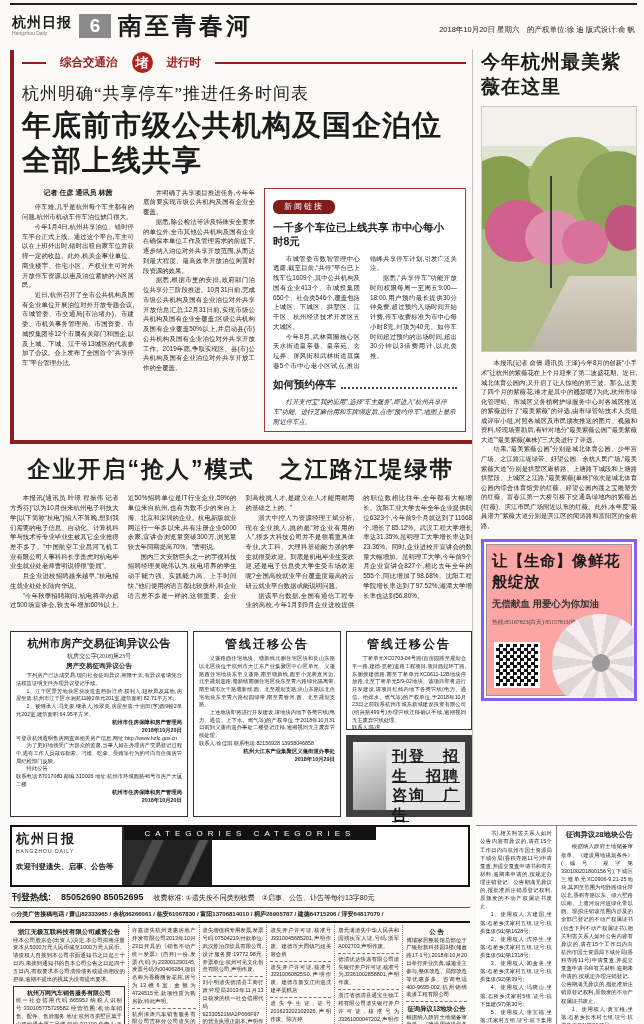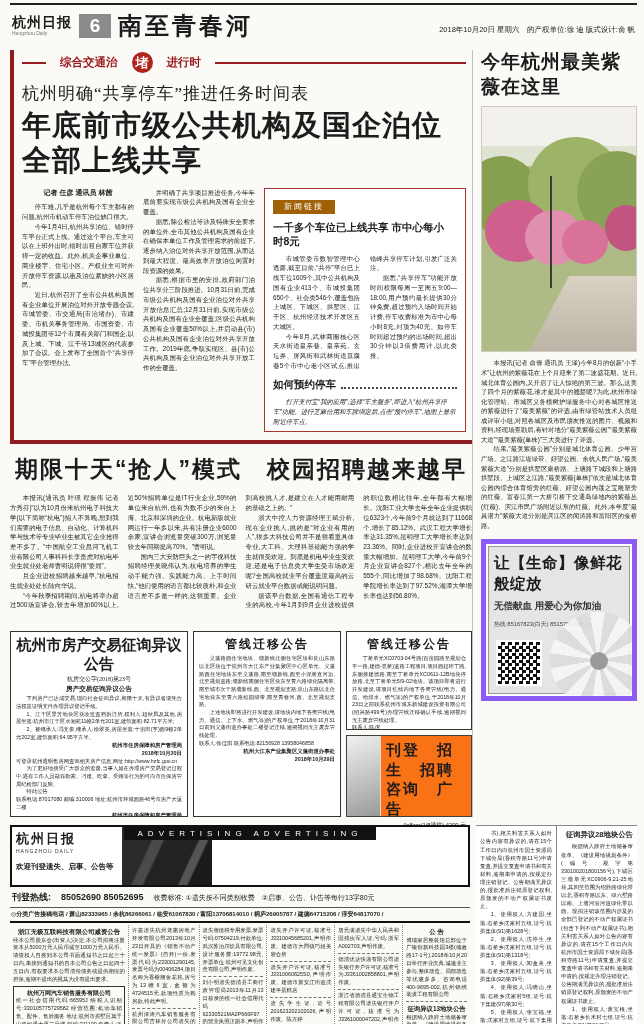--- a/index.html
+++ b/index.html
@@ -33,68 +33,68 @@
                   display:flex; align-items:center; justify-content:center; font-size:13px; font-weight:900; }
   .kicker { font-family:"Liberation Serif", serif; font-size:17px; margin:9px 0 3px; letter-spacing:1px; }
   .headline { font-size:29px; font-weight:900; line-height:1.22; letter-spacing:1px; }
   .lead-body { display:flex; gap:9px; margin-top:9px; }
   .tcol { width:112px; flex:none; }
   .np { font-size:6.4px; line-height:1.52; text-align:justify; color:#222; }
   .np p { text-indent:2em; margin:0; }
   .byline { text-align:center; font-size:7px; font-weight:700; margin-bottom:4px; }
 
   .newslink { flex:1; border:1px solid #a83632; padding:6px 8px 4px; background:#fff; }
-  .nl-tag { display:inline-block; background:#a16207; color:#fff; font-size:8px; padding:1px 11px 2px; letter-spacing:2px; }
+  .nl-tag { display:inline-block; background:#7f1d1d; color:#fff; font-size:8px; padding:1px 11px 2px; letter-spacing:2px;border-radius:6px; }
   .nl-head, .howto-head { display:flex; align-items:flex-end; gap:5px; font-size:10.5px; font-weight:700; margin:7px 0 5px; }
   .dots { flex:1; border-bottom:2px dotted #444; margin-bottom:3px; }
   .nl-body { columns:2; column-gap:10px; }
   .howto-text { font-size:6.4px; line-height:1.6; font-style:italic; text-indent:2em; }
 
   
   .flower-title { font-size:19px; font-weight:900; line-height:1.3; letter-spacing:1px; }
   .photo { width:100%; height:246px; margin:7px 0 6px; position:relative; overflow:hidden;
            background:linear-gradient(#f2f1ec 0 16%, #dfe3d2 16% 24%, #aebb86 24% 100%); border:1px solid #cfcac0; }
   .blob { position:absolute; border-radius:50%; }
   .photo-path { position:absolute; bottom:-8px; right:-22px; width:72%; height:34%;
                 background:linear-gradient(#d9d2c4, #b9b2a4); transform:skewX(-28deg); }
   .lamp { position:absolute; left:44%; top:28%; width:2px; height:46%; background:#3c3c34; }
   .flower-body { font-size:6.3px; }
 
   
-  .blood { margin-top:8px; border:5px solid #8b5cf6; box-shadow: inset 0 0 0 2px #fff, inset 0 0 0 3px #999;
-           padding:9px 8px 6px; position:relative; height:162px; overflow:hidden; background:#e5e5e5; }
+  .blood { margin-top:8px; border:3px solid #8b5cf6; box-shadow: inset 0 0 0 2px #fff, inset 0 0 0 3px #999;
+           padding:9px 8px 6px; position:relative; height:162px; overflow:hidden; background:#fca5a5;font-family:Liberation Serif, serif; }
   .blood-big { font-size:15.5px; font-weight:900; letter-spacing:0.5px; }
   .blood-sub { font-size:9.5px; font-weight:700; color:#333; margin-top:5px; }
   .blood-hot { font-size:5.8px; color:#444; margin-top:7px; }
   .qr { position:absolute; left:10px; bottom:10px; width:46px; height:46px; border:2px solid #fff;
         background:repeating-conic-gradient(#111 0 25%, #fff 0 50%) 0 0/7px 7px; }
   .flower-graphic { position:absolute; right:-14px; bottom:-12px; width:96px; height:96px; border-radius:50%;
         background:repeating-conic-gradient(from 8deg, #dcdcdc 0 18deg, #f6f6f6 18deg 36deg); opacity:.9; }
   .flower-core { position:absolute; right:24px; bottom:26px; width:18px; height:18px; border-radius:50%; background:#9a9a9a; }
 
   
   .recruit { margin-top:10px; }
   .recruit-head { text-align:center; font-size:23px; font-weight:900; letter-spacing:2px; margin:2px 0 8px; }
   .recruit-cols { columns:4; column-gap:9px; height:128px; overflow:hidden; }
 
   
   .notice-row { display:flex; gap:5px; margin-top:10px; height:186px; }
   .nbox { border:1px solid #333; padding:4px 5px; overflow:hidden; background:#fff; }
   .housing { width:178px; }
-  .housing-title { font-size:15px; font-weight:900; text-align:center; }
+  .housing-title { font-size:11px; font-weight:900; text-align:center; }
   .doc-no { text-align:center; font-size:6px; font-family:"Liberation Serif", serif; margin:1px 0; }
   .h-sub { text-align:center; font-size:6.6px; font-weight:700; margin-bottom:1px; }
   .small-np { font-size:5.3px; line-height:1.45; text-align:justify; }
   .small-np p { text-indent:2em; margin:0; }
   .sign-line { text-align:right; font-size:5.4px; font-weight:700; line-height:1.5; }
   .pipe1 { width:148px; }
   .pipe-title { font-size:12px; font-weight:900; text-align:center; letter-spacing:2px; margin-bottom:2px; }
   .pipe-stack { flex:1; display:flex; flex-direction:column; gap:5px; }
   .pipe2 { flex:1; }
-  .adv { height:82px; border:1px solid #404040; display:flex; background:#f97316; }
+  .adv { height:82px; border:7px solid #404040; display:flex; background:#e5e5e5;text-decoration:underline; }
   .adv-photo { width:34px; background:linear-gradient(160deg,#f0f0f0,#b5b5b5 70%,#9a9a9a); border-right:1px solid #ddd; }
   .adv-main { flex:1; padding:4px 5px 2px; display:flex; flex-direction:column; }
   .adv-words { font-size:15px; font-weight:900; letter-spacing:2px; line-height:1.3; }
   .adv-prices { font-size:5.8px; text-align:right; margin-top:3px; line-height:1.6; }
   .adv-contact { font-size:6.4px; font-weight:700; text-align:right; margin-top:2px; }
   .adv-note { font-size:5.2px; text-align:right; color:#444; }
 
   
   .bottom { display:flex; gap:6px; margin-top:8px; height:288px; }
   .cz { width:460px; border-bottom:3px solid #111; display:flex; flex-direction:column; }
@@ -189,21 +189,21 @@
             <div class="howto-head">
               <span>如何预约停车</span>
               <span class="dots"></span>
             </div>
             <div class="howto-text">打开支付宝“我的应用”,选择“车主服务”,即进入“杭州共享停车”功能。进行芝麻信用和车牌绑定后,点击“预约停车”,地图上显示附近停车点。</div>
           </aside>
         </div>
       </section>
 
       <section class="recruit">
-        <h2 class="recruit-head">期限十天“抢人”模式　校园招聘越来越早</h2>
+        <h2 class="recruit-head">企业开启“抢人”模式　之江路江堤绿带</h2>
         <div class="recruit-cols np">
 
         <p>本报讯(通讯员 叶璟 程振伟 记者 方秀芬)“以为10月份来杭州电子科技大学(以下简称“杭电”)招人不算晚,想到我们需要的电子信息、自动化、计算机科学与技术等专业毕业生被其它企业抢得差不多了。”中国航空工业昌河飞机工业有限公司人事科科长李贵虎对杭电毕业生就业处老师曹明说得很“委屈”。</p>
             <p>且企业进校招聘越来越早,“杭电招生就业处处长陆向华说。</p>
             <p>“今年秋季招聘期间,杭电将举办超过500场宣讲会,较去年增加60%以上,近50%招聘单位是IT行业企业,59%的单位来自杭州,也有为数不少的来自上海、北京和深圳的企业。杭电新版就业网运行一年多以来,共有注册企业6000余家,宣讲会浏览量突破300万,浏览量较去年同期提高70%。”曹明说。</p>
             <p>国内三大安防巨头之一的宇视科技招聘经理吴晓伟认为,杭电培养的学生动手能力强、实践能力高、上手时间快,“他们使用的语言都比较质朴,和企业语言差不多是一样的,这很重要。企业到高校挑人才,是建立在人才能用耐用的基础之上的。”</p>
             <p>浙大中控人力资源经理王斌分析,现在企业挑人,挑的是“对企业有用的人”,很多大科技公司并不是很看重具体专业,大工科、大理科基础能力强的学生就很受欢迎。到底是机电毕业生受欢迎,还是电子信息类大学生受市场欢迎呢?全国高校就业平台覆盖度最高的云研云就业平台数据或能说明问题。</p>
             <p>据该平台数据,全国有通信工程专业的高校,今年1月到9月企业进校提供的职位数相比往年,全年都有大幅增长。沈阳工业大学去年全年企业提供职位6323个,今年前9个月就达到了11668个,增长了85.12%。武汉工程大学增长率达31.35%,昆明理工大学增长率达到23.36%。同时,企业进校开宣讲会的数量大幅增加。昆明理工大学,今年前9个月企业宣讲会827个,相比去年全年的555个,同比增加了98.68%。沈阳工程学院增长率达到了97.52%,湘潭大学增长率也达到56.80%。</p>
           </div>
       </section>
@@ -306,21 +306,21 @@
   </div>
 
   <div class="bottom">
     <div class="cz">
       <div class="banner">
         <div class="b-left">
           <div class="b-logo-cn">杭州日报</div>
           <div class="b-logo-en">HANGZHOU DAILY</div>
           <div class="b-welcome">欢迎刊登遗失、启事、公告等</div>
         </div>
-        <div class="b-en-bar">ADVERTISING ADVERTISING</div>
+        <div class="b-en-bar">CATEGORIES CATEGORIES</div>
         <div class="b-kb"></div>
       </div>
       <div class="fee-row">
         <span class="fee-hot">刊登热线:</span>
         <span class="fee-hot">85052690 85052695</span>
         <span>收费标准: ①遗失按不同类别收费　②启事、公告、讣告等每行13字80元</span>
       </div>
       <div class="branches">◎分类广告接稿电话 / 萧山82333965 / 余杭86266061 / 临安61067830 / 富阳13706814010 / 桐庐26905787 / 建德64715206 / 淳安64817070 /</div>
 
       <div class="c-cols">

